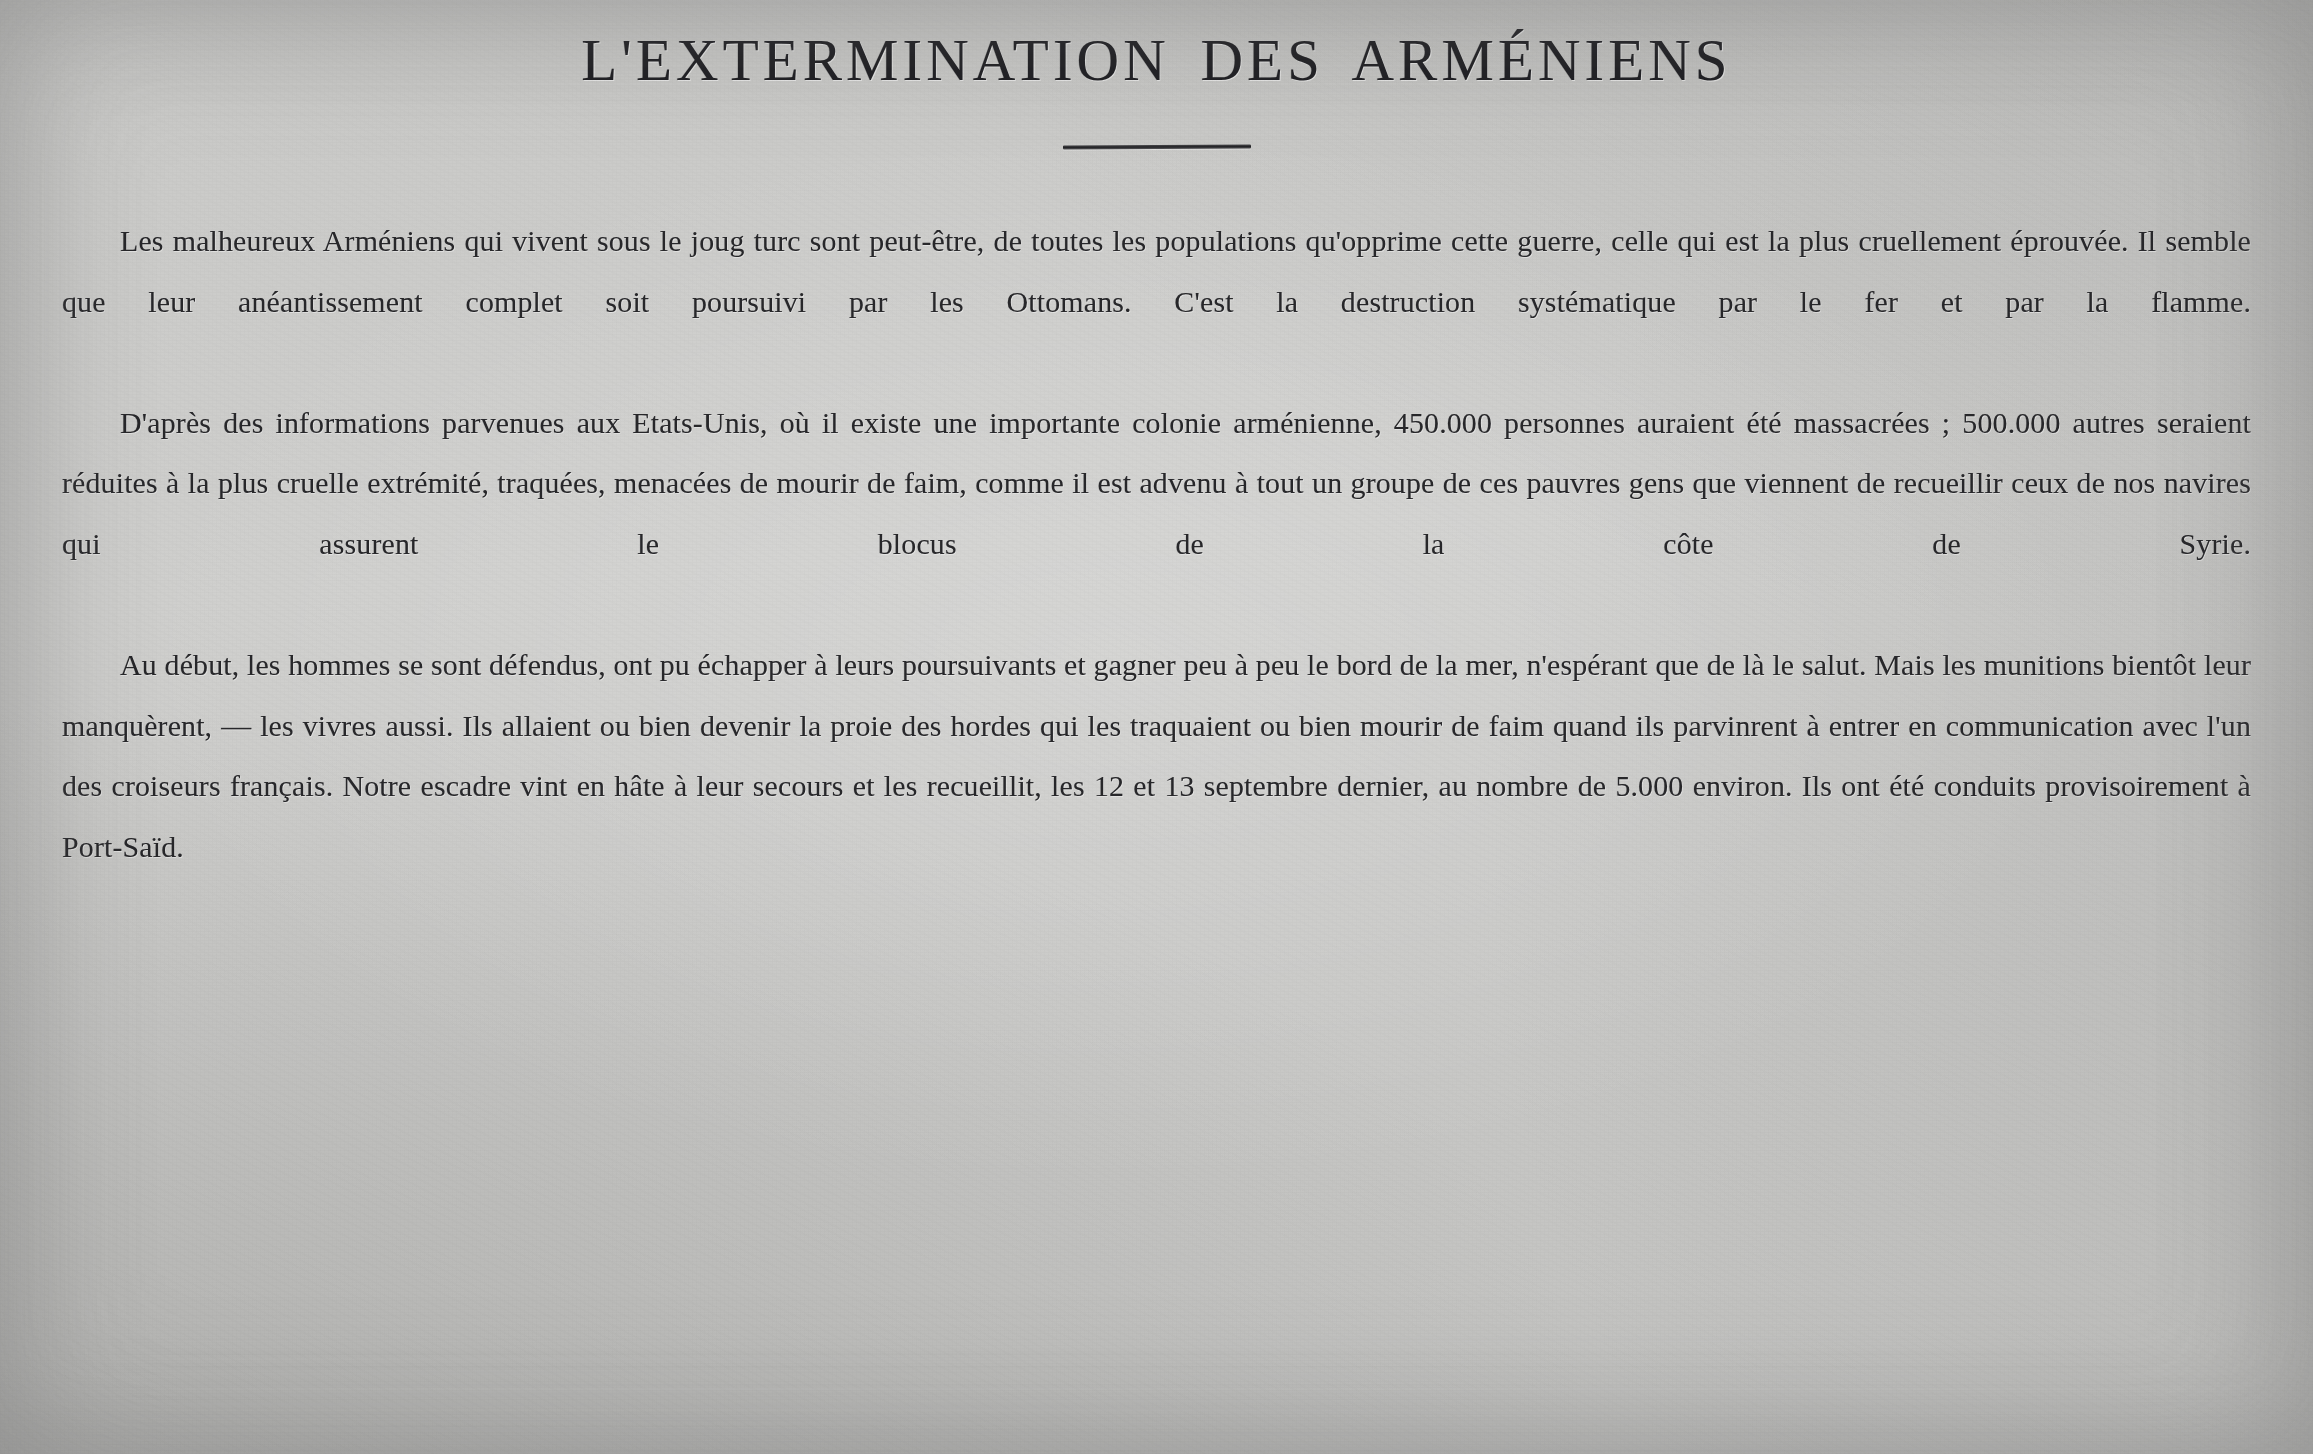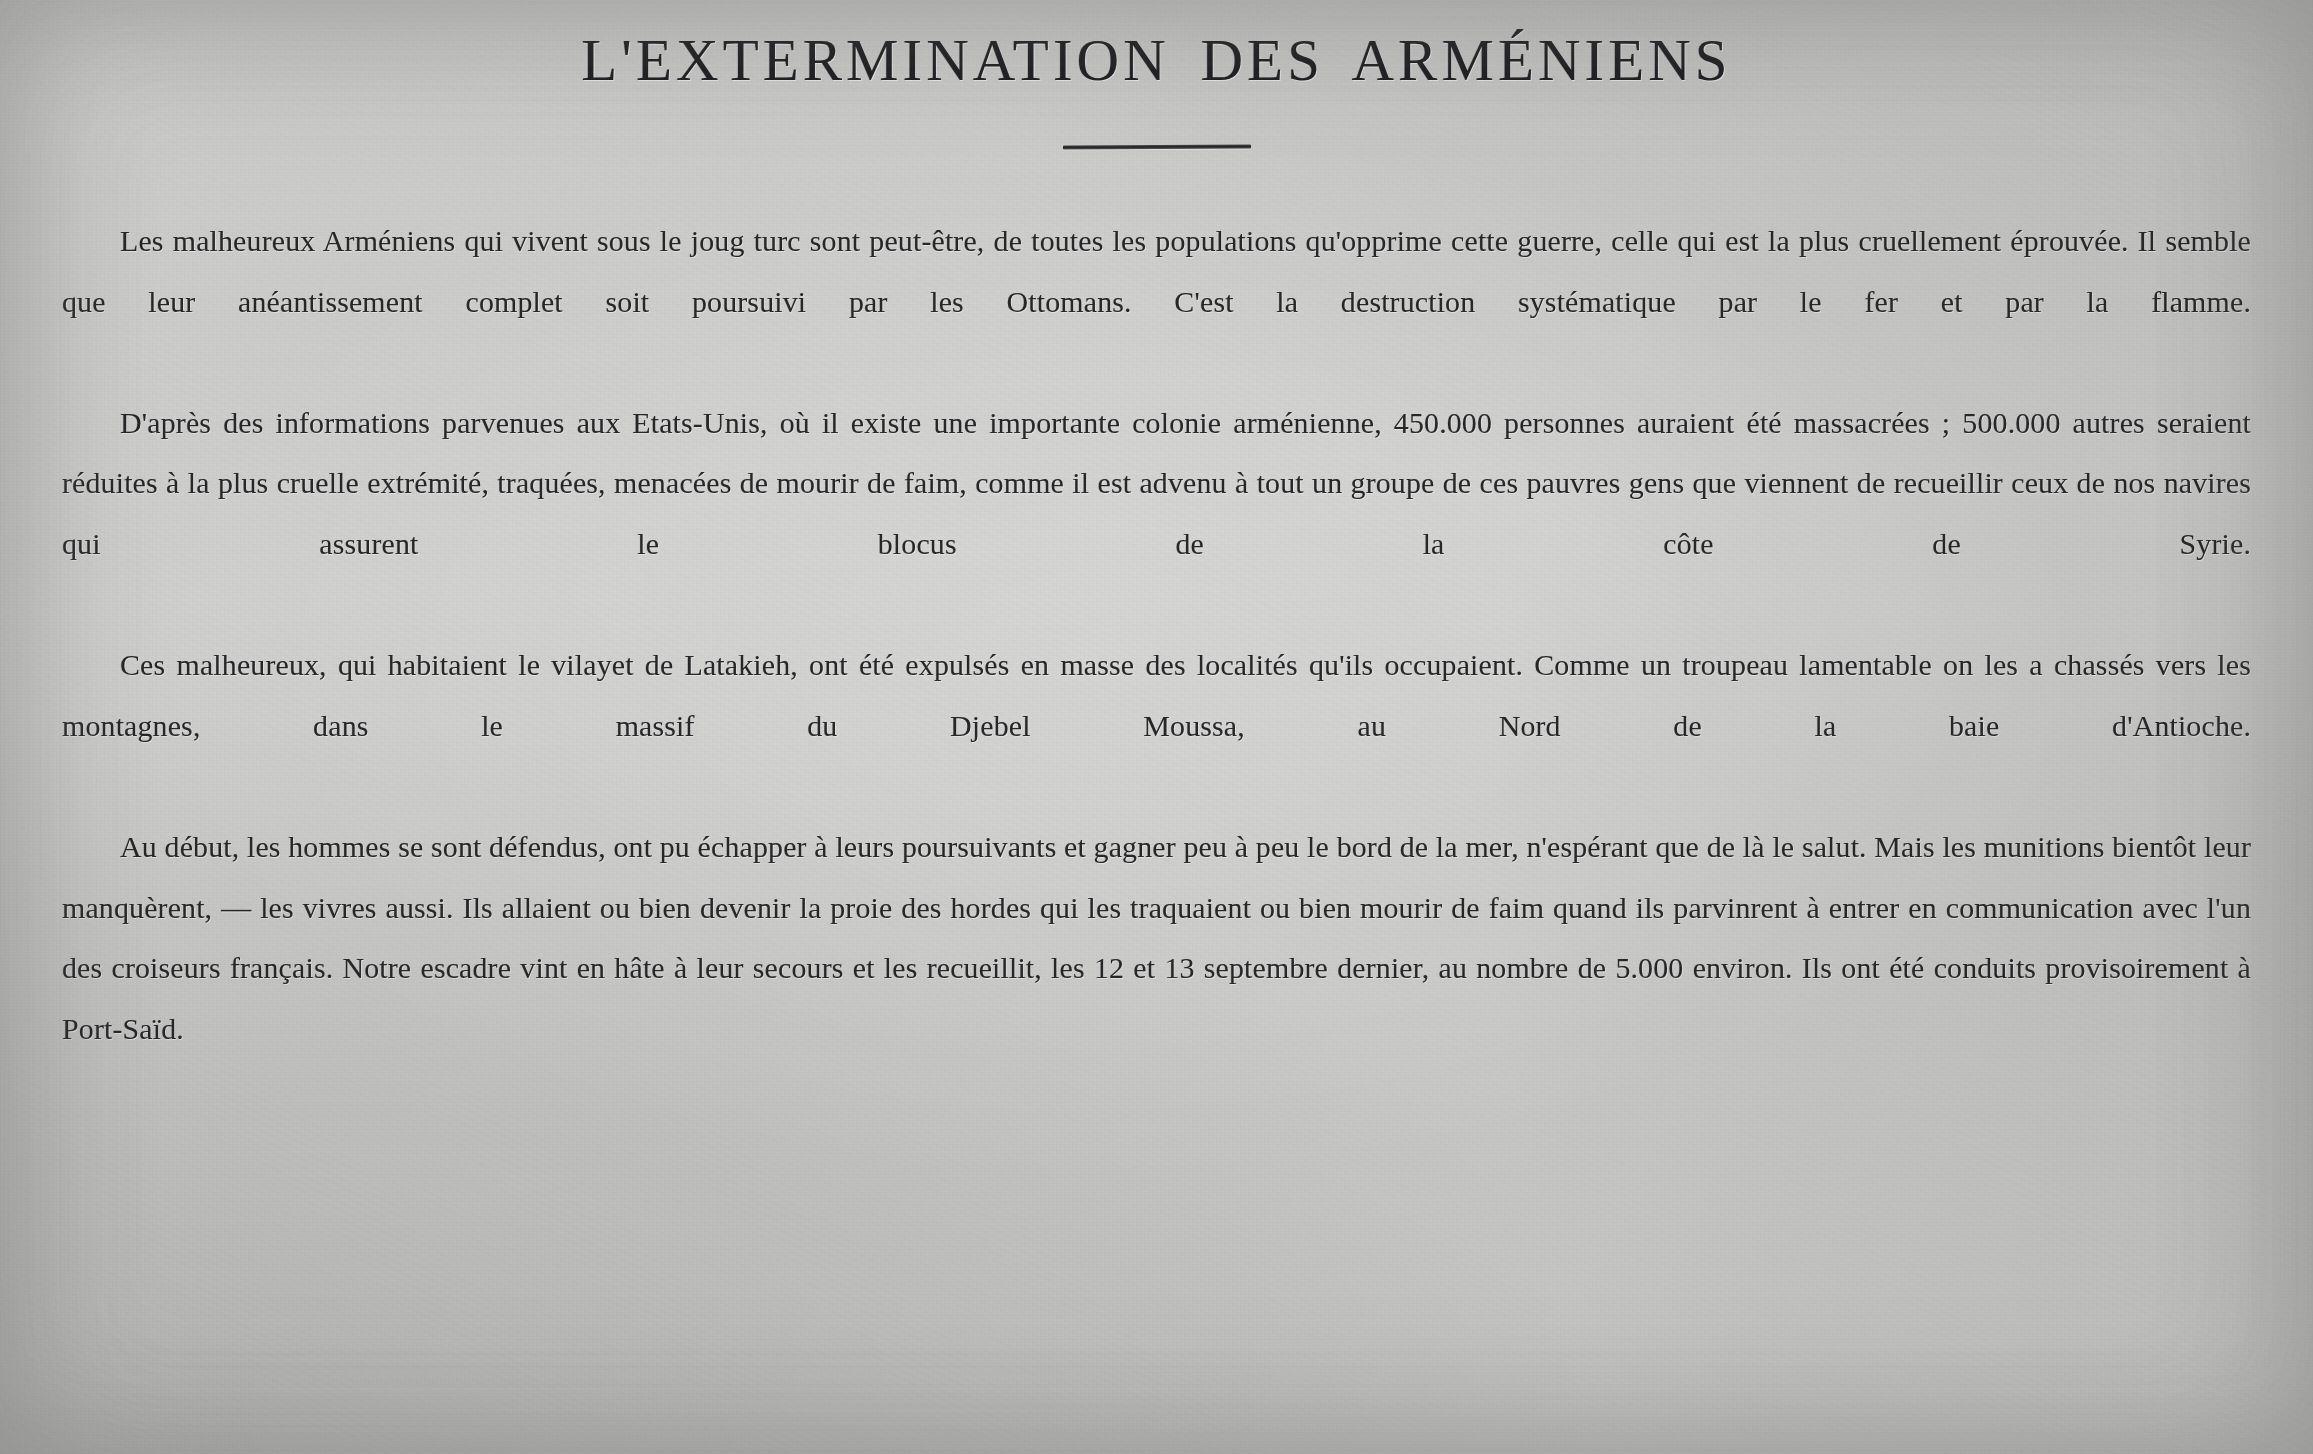--- a/index.html
+++ b/index.html
@@ -125,21 +125,20 @@
   <div class="content">
 
     <div class="title-block">
       <h1 class="doc-title">L'EXTERMINATION DES ARMÉNIENS</h1>
       <div class="title-rule"></div>
     </div>
 
     <div class="body-text">
       <p class="para">Les malheureux Arméniens qui vivent sous le joug turc sont peut-être, de toutes les populations qu'opprime cette guerre, celle qui est la plus cruellement éprouvée. Il semble que leur anéantissement complet soit poursuivi par les Ottomans. C'est la destruction systématique par le fer et par la flamme.</p>
       <p class="para">D'après des informations parvenues aux Etats-Unis, où il existe une importante colonie arménienne, 450.000 personnes auraient été massacrées ; 500.000 autres seraient réduites à la plus cruelle extrémité, traquées, menacées de mourir de faim, comme il est advenu à tout un groupe de ces pauvres gens que viennent de recueillir ceux de nos navires qui assurent le blocus de la côte de Syrie.</p>
-      <p class="para">Ces malheureux, qui habitaient le vilayet de Latakieh, ont été expulsés en masse des localités qu'ils occupaient. Comme un troupeau lamentable on les a chassés vers les montagnes, dans le massif du Djebel Moussa, au Nord de la baie d'Antioche.</p>
       <p class="para no-stretch">Au début, les hommes se sont défendus, ont pu échapper à leurs poursuivants et gagner peu à peu le bord de la mer, n'espérant que de là le salut. Mais les munitions bientôt leur manquèrent, — les vivres aussi. Ils allaient ou bien devenir la proie des hordes qui les traquaient ou bien mourir de faim quand ils parvinrent à entrer en communication avec l'un des croiseurs français. Notre escadre vint en hâte à leur secours et les recueillit, les 12 et 13 septembre dernier, au nombre de 5.000 environ. Ils ont été conduits provisoirement à Port-Saïd.</p>
     </div>
 
   </div>
 
   <div class="grain"></div>
   <div class="vignette"></div>
 
 </div>
 

